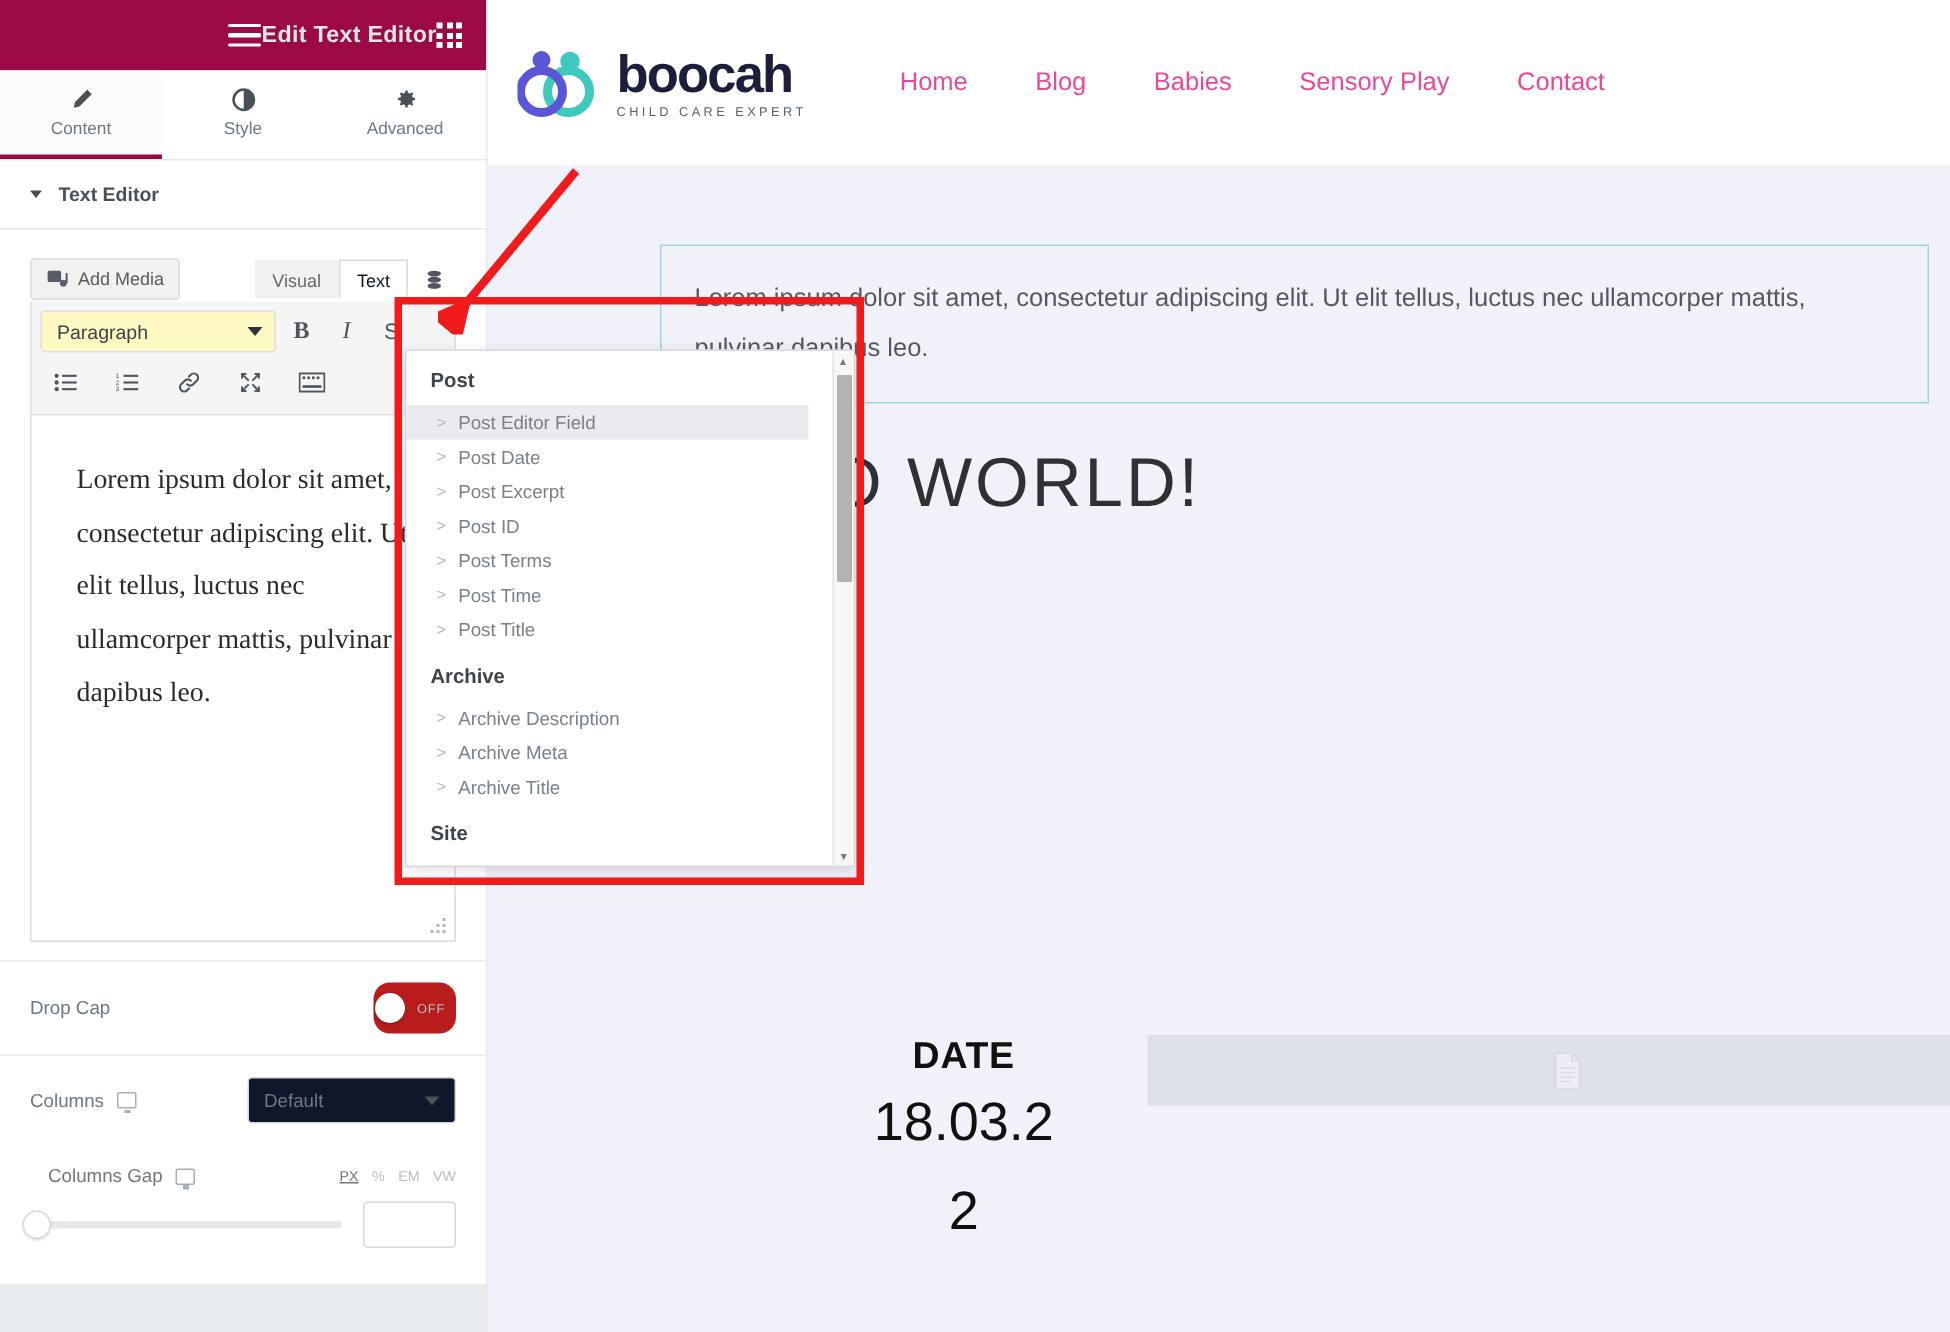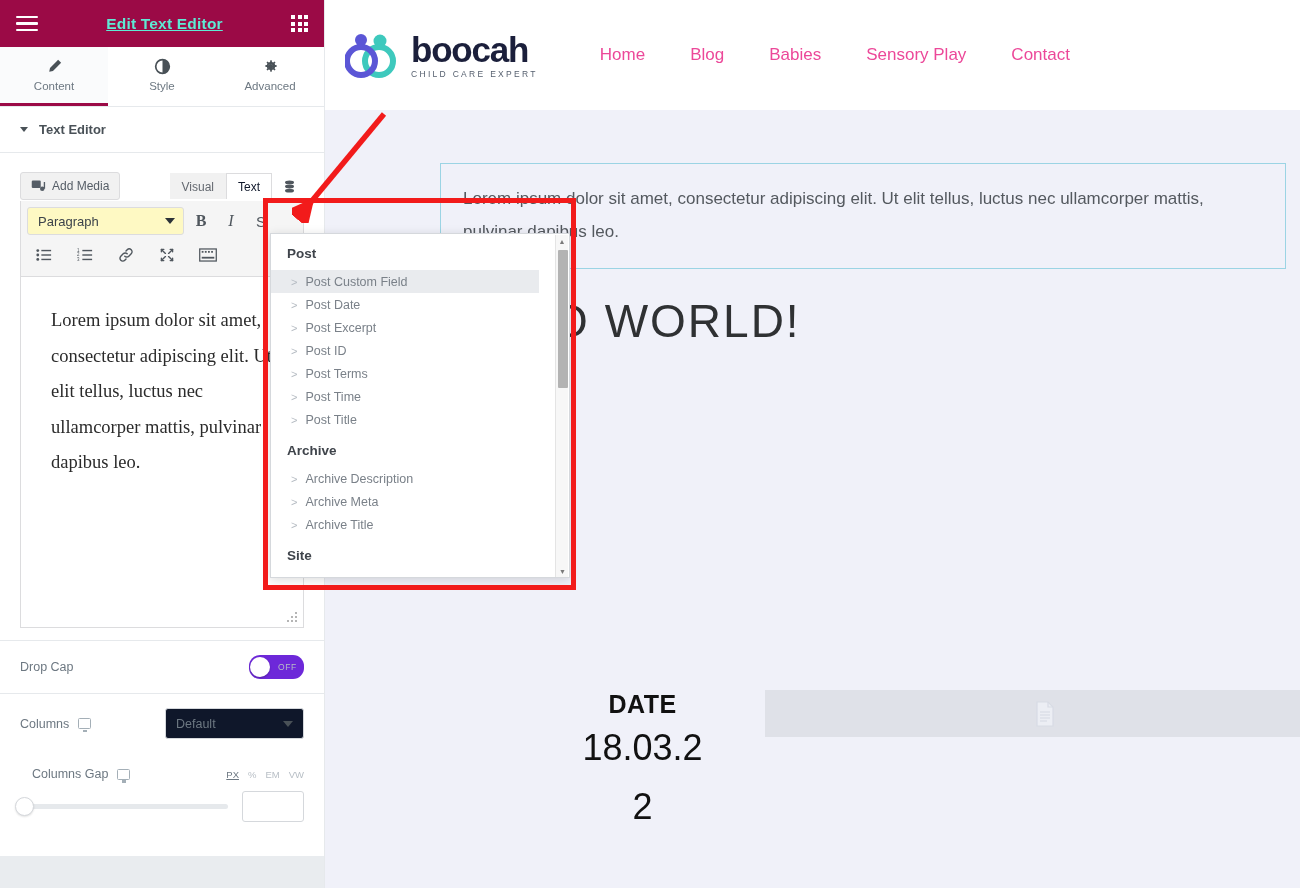--- a/index.html
+++ b/index.html
@@ -14,22 +14,22 @@
   
   #panel {
     position: absolute; left: 0; top: 0;
     width: 325px; height: 888px;
     background: #ffffff;
     border-right: 1px solid #e6e9ec;
     overflow: hidden;
   }
   .panel-header {
     height: 47px; background: #9b0a46;
-    display: flex; align-items: center; justify-content: space-between;
-    padding: 0 16px; color: #5eead4; text-decoration: underline;
+    display: flex; align-items: center; justify-content: flex-end;
+    padding: 0 16px; color: #e5e5e5;
   }
   .panel-title { font-size: 15.5px; font-weight: 700; letter-spacing: .2px; }
   .hamburger { width: 22px; display: flex; flex-direction: column; gap: 4px; cursor: pointer; }
   .hamburger i { display: block; height: 2.5px; background: #fff; border-radius: 1px; }
   .grid9 { display: grid; grid-template-columns: repeat(3,4px); grid-template-rows: repeat(3,4px);
            gap: 2.5px; cursor: pointer; }
   .grid9 i { background: #fff; display: block; width: 4px; height: 4px; }
 
   .tabs { display: flex; height: 60px; background: #fff; border-bottom: 1px solid #e6e9ec; }
   .tab { flex: 1; display: flex; flex-direction: column; align-items: center; justify-content: center;
@@ -97,21 +97,21 @@
   .wp-resize { position: absolute; right: 4px; bottom: 3px; width: 14px; height: 14px; cursor: nwse-resize; }
 
   .row-ctl {
     display: flex; align-items: center; justify-content: space-between;
     padding: 14px 20px; border-top: 1px solid #e6e9ec;
   }
   .ctl-label { font-size: 12.5px; color: #6d7882; display: flex; align-items: center; gap: 9px; }
   .mon { width: 13px; height: 11px; border: 1.6px solid #a4afb7; border-radius: 1.5px; position: relative; }
   .mon::after { content:""; position:absolute; left:3.5px; bottom:-4px; width:4px; height:2.5px; background:#a4afb7; }
   .toggle {
-    width: 55px; height: 24px; background: #6d28d9; border-radius: 11px;
+    width: 55px; height: 34px; background: #b91c1c; border-radius: 11px;
     display: flex; align-items: center; cursor: pointer; position: relative;
   }
   .toggle .knob { width: 20px; height: 20px; border-radius: 50%; background: #fff;
     box-shadow: 0 1px 2px rgba(0,0,0,.25); margin-left: 1px; }
   .toggle .lbl { font-size: 8.5px; color: #b7bec5; margin-left: 8px; letter-spacing: .6px; }
 
   .sel-default {
     width: 139px; height: 31px; background: #0f172a; border: 1px solid #d5d8dc; border-radius: 3px;
     display: flex; align-items: center; justify-content: space-between; padding: 0 10px;
     font-size: 12.5px; color: #6d7882; cursor: pointer;
@@ -443,21 +443,21 @@
     </div>
 
     <div class="panel-footer"></div>
   </div>
 
   <div id="dyn-pop">
     <div class="dyn-scroll">
       <div class="dyn-group">Post</div>
       <div class="dyn-item hl">
         <span class="ch">&gt;</span>
-        <span>Post Custom Field</span>
+        <span>Post Editor Field</span>
       </div>
       <div class="dyn-item">
         <span class="ch">&gt;</span>
         <span>Post Date</span>
       </div>
       <div class="dyn-item">
         <span class="ch">&gt;</span>
         <span>Post Excerpt</span>
       </div>
       <div class="dyn-item">

